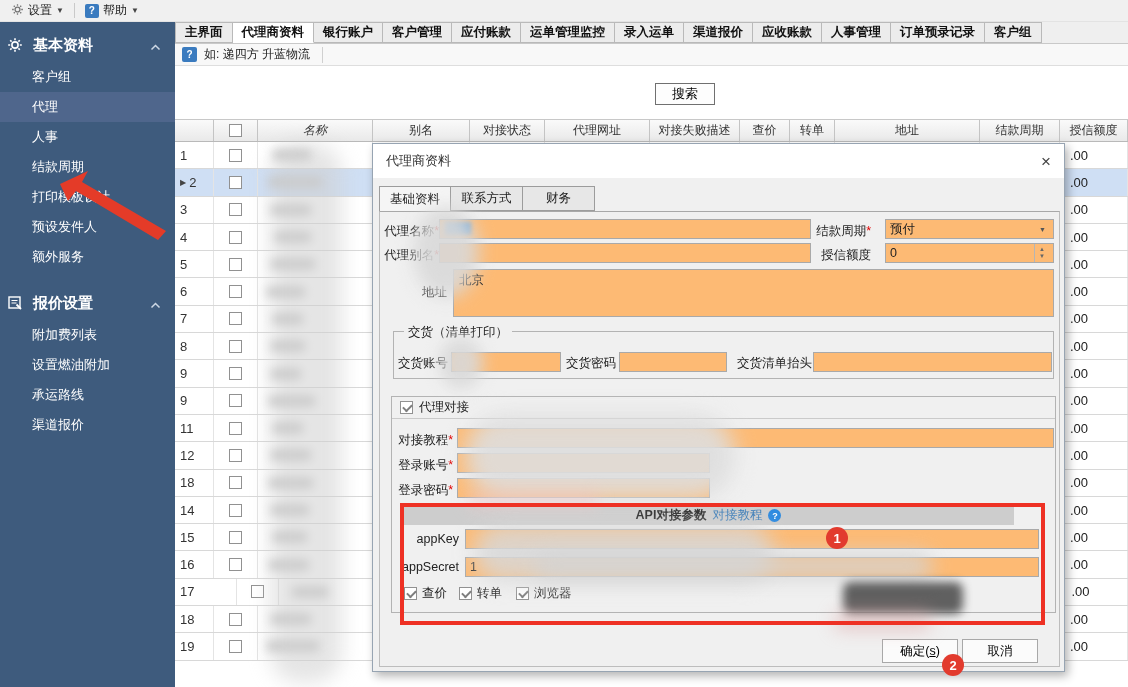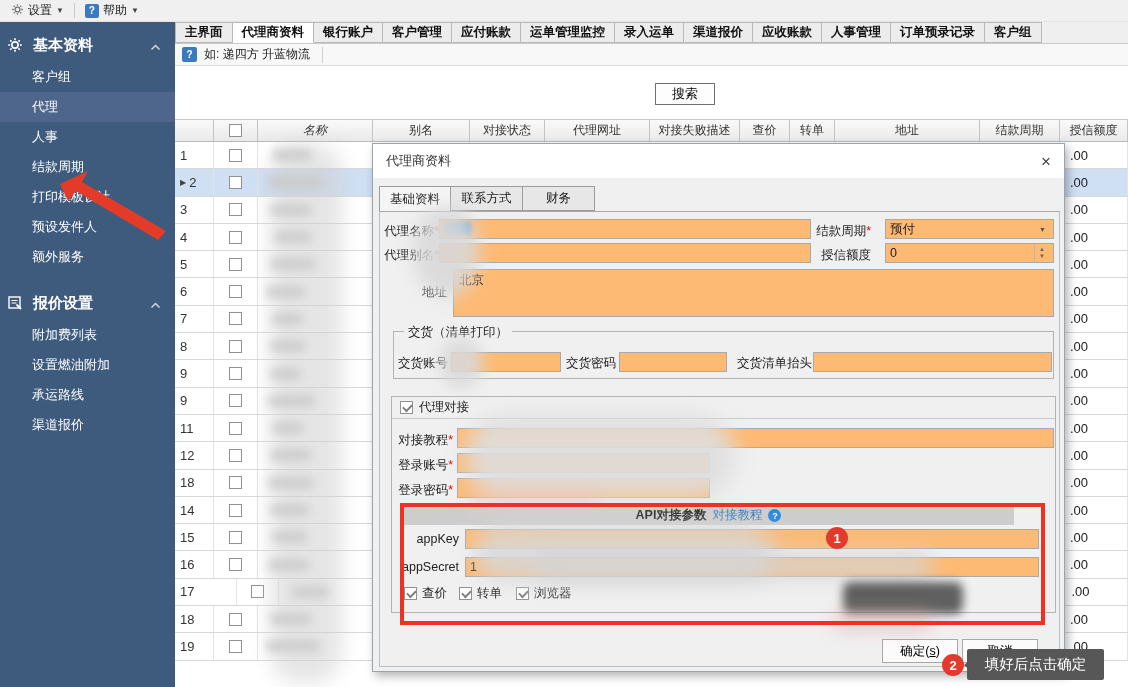--- a/index.html
+++ b/index.html
@@ -753,15 +753,14 @@
     <div class="smudge" style="left:462px;top:468px;width:95px;height:18px;background:#dba2a2;filter:blur(9px);opacity:.5;z-index:3;"></div>
 
     <div id="red-rect"></div>
 
     <button class="dlg-btn" id="btn-ok">确定(<u>s</u>)</button>
     <button class="dlg-btn" id="btn-cancel">取消</button>
   </div>
 
   <div class="badge" id="badge1">1</div>
   <div class="badge" id="badge2">2</div>
-  <div class="tip" id="tip2">填好后点击确定</div>
 
 </div>
 
 </body></html>

